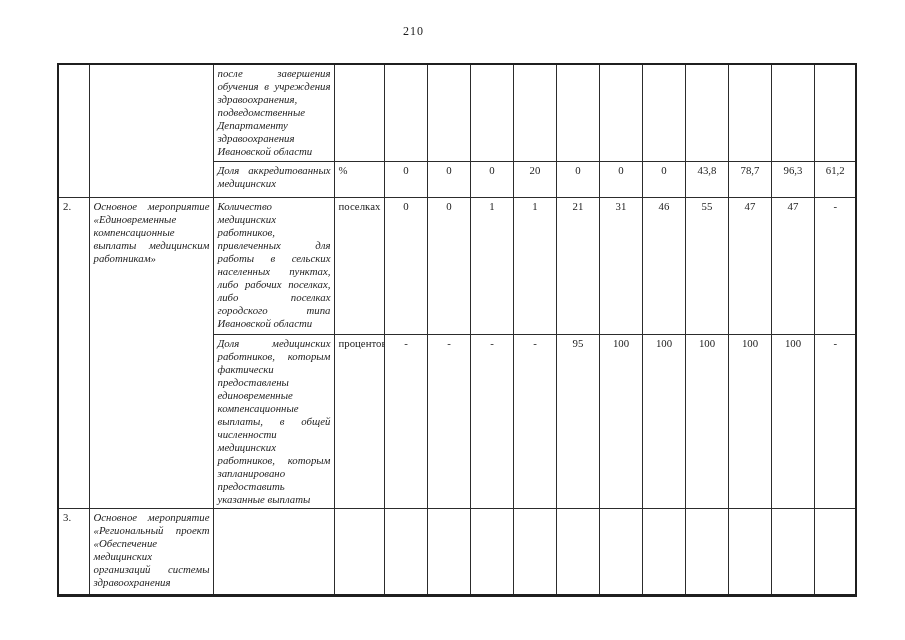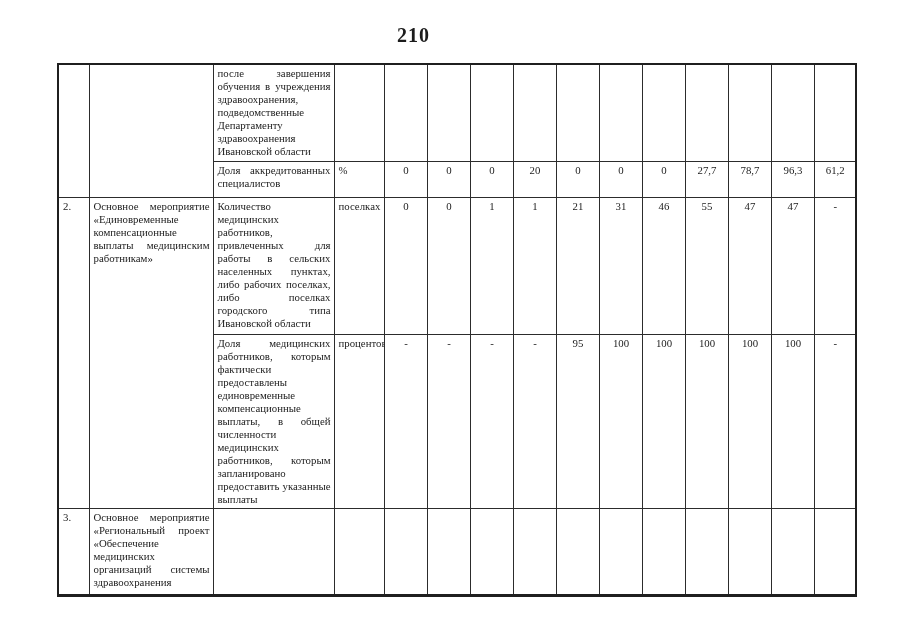--- a/index.html
+++ b/index.html
@@ -14,23 +14,22 @@
     font-family: "Liberation Serif", serif;
     color: #1c1c1c;
     overflow: hidden;
   }
   .page-number {
     position: absolute;
     top: 24px;
     left: 0;
     width: 827px;
     text-align: center;
-    font-size: 20px;
+    font-size: 12px;
     letter-spacing: 1px;
-    font-weight: bold;
   }
   .doc-table-wrap {
     position: absolute;
     left: 57px;
     top: 63px;
   }
   table.doc-table {
     border-collapse: collapse;
     table-layout: fixed;
     width: 798px;
@@ -44,20 +43,21 @@
     font-size: 10.8px;
     line-height: 13px;
     overflow: hidden;
   }
   td.cell-num {
     text-align: left;
     padding-left: 5px;
   }
   td.cell-activity, td.cell-indicator {
     text-align: justify;
+    font-style: italic;
   }
   td.cell-unit {
     text-align: left;
   }
   td.cell-value {
     text-align: center;
     padding-top: 5px;
     padding-left: 1px;
     padding-right: 1px;
   }
@@ -100,30 +100,30 @@
       <td class="cell-value"></td>
       <td class="cell-value"></td>
       <td class="cell-value"></td>
       <td class="cell-value"></td>
       <td class="cell-value"></td>
       <td class="cell-value"></td>
       <td class="cell-value"></td>
     </tr>
 
     <tr style="height:36px;">
-      <td class="cell-indicator">Доля аккредитованных специалистов</td>
+      <td class="cell-indicator">Доля аккредитованных медицинских</td>
       <td class="cell-unit">%</td>
       <td class="cell-value">0</td>
       <td class="cell-value">0</td>
       <td class="cell-value">0</td>
       <td class="cell-value">20</td>
       <td class="cell-value">0</td>
       <td class="cell-value">0</td>
       <td class="cell-value">0</td>
-      <td class="cell-value">27,7</td>
+      <td class="cell-value">43,8</td>
       <td class="cell-value">78,7</td>
       <td class="cell-value">96,3</td>
       <td class="cell-value">61,2</td>
     </tr>
 
     <tr style="height:137px;">
       <td class="cell-num" rowspan="2">2.</td>
       <td class="cell-activity" rowspan="2">Основное мероприятие «Единовременные компенсационные выплаты медицинским работникам»</td>
       <td class="cell-indicator">Количество медицинских работников, привлеченных для работы в сельских населенных пунктах, либо рабочих поселках, либо поселках городского типа Ивановской области</td>
       <td class="cell-unit">поселках</td>

